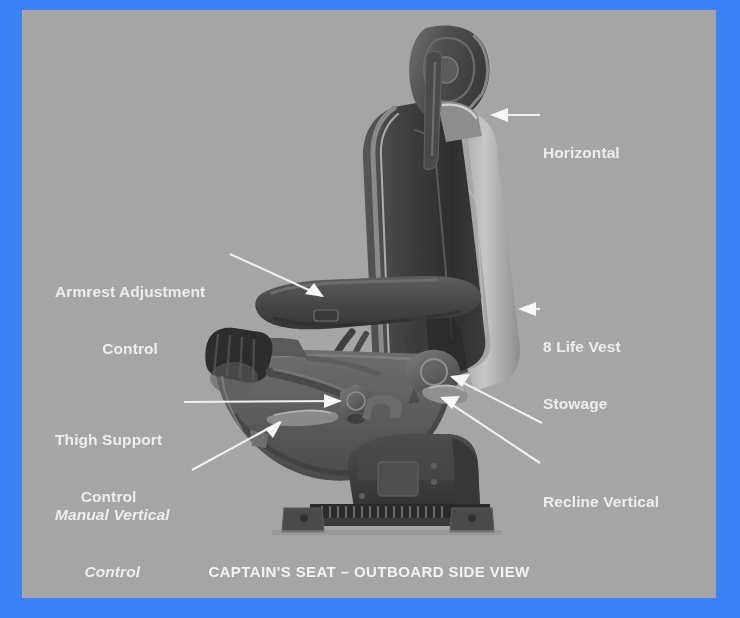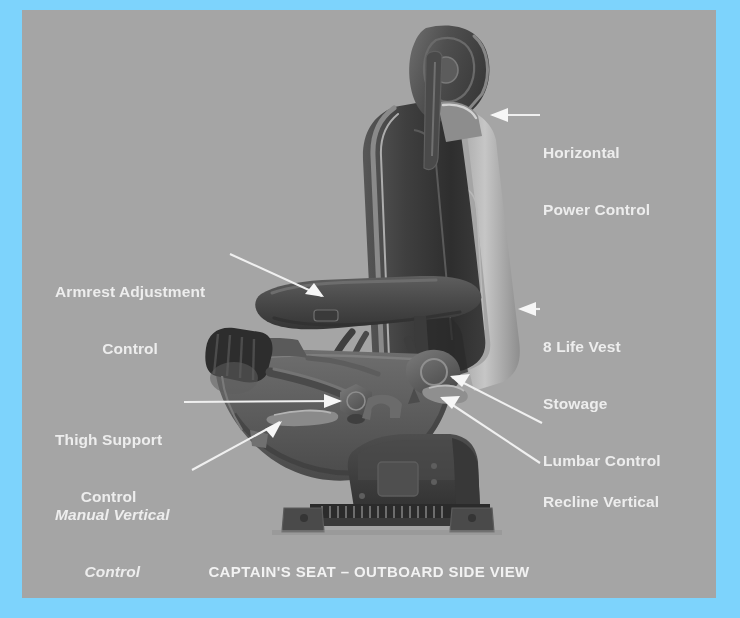--- a/index.html
+++ b/index.html
@@ -10,21 +10,21 @@
   body {
     width: 740px;
     height: 618px;
     font-family: "Liberation Sans", sans-serif;
     overflow: hidden;
   }
   #figure-root {
     position: relative;
     width: 740px;
     height: 618px;
-    background: #7dd3fc;
+    background: #3b82f6;
   }
   #diagram-panel {
     position: absolute;
     left: 22px;
     top: 10px;
     width: 694px;
     height: 588px;
     background: #a5a5a5;
     overflow: hidden;
   }
@@ -290,30 +290,28 @@
         <path d="M428 366 L448 364 L440 377 Z"></path>
         <path d="M418 387 L438 386 L430 399 Z"></path>
         <path d="M302 287 L283 284 L292 273 Z"></path>
         <path d="M320 391 L302 384 L302 398 Z"></path>
         <path d="M260 411 L243 419 L251 428 Z"></path>
       </g>
     </svg>
 
     <div class="callout-text right-side" style="left:521px; top:95px;">
       <div>Horizontal</div>
-      <div>Power Control</div>
     </div>
 
     <div class="callout-text right-side" style="left:521px; top:289px;">
       <div>8 Life Vest</div>
       <div>Stowage</div>
     </div>
 
     <div class="callout-text right-side" style="left:521px; top:403px;">
-      <div>Lumbar Control</div>
     </div>
 
     <div class="callout-text right-side" style="left:521px; top:444px;">
       <div>Recline Vertical</div>
     </div>
 
     <div class="callout-text left-side" style="left:33px; top:234px;">
       <div>Armrest Adjustment</div>
       <div>Control</div>
     </div>

